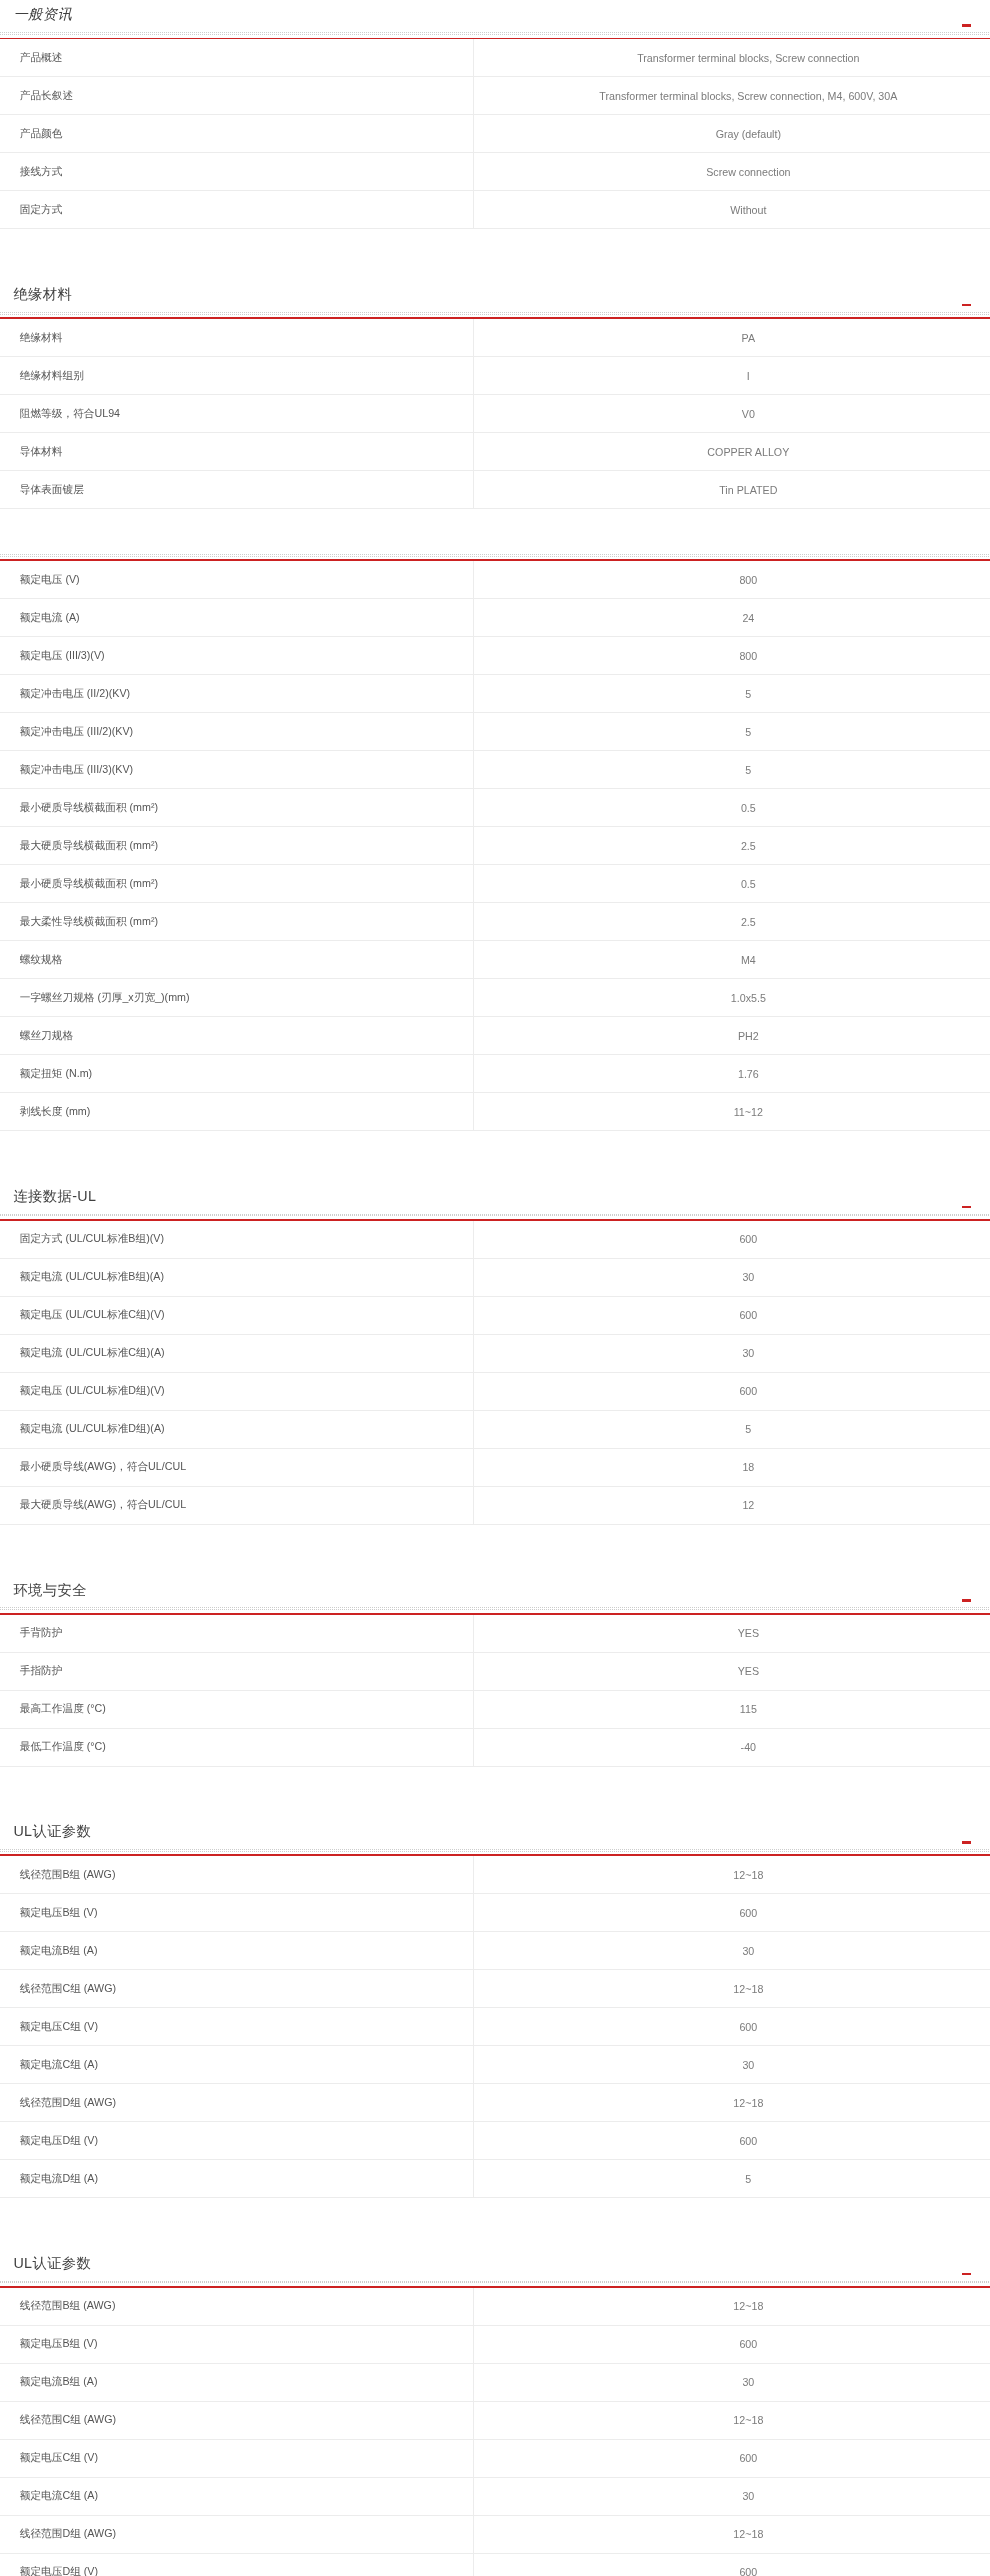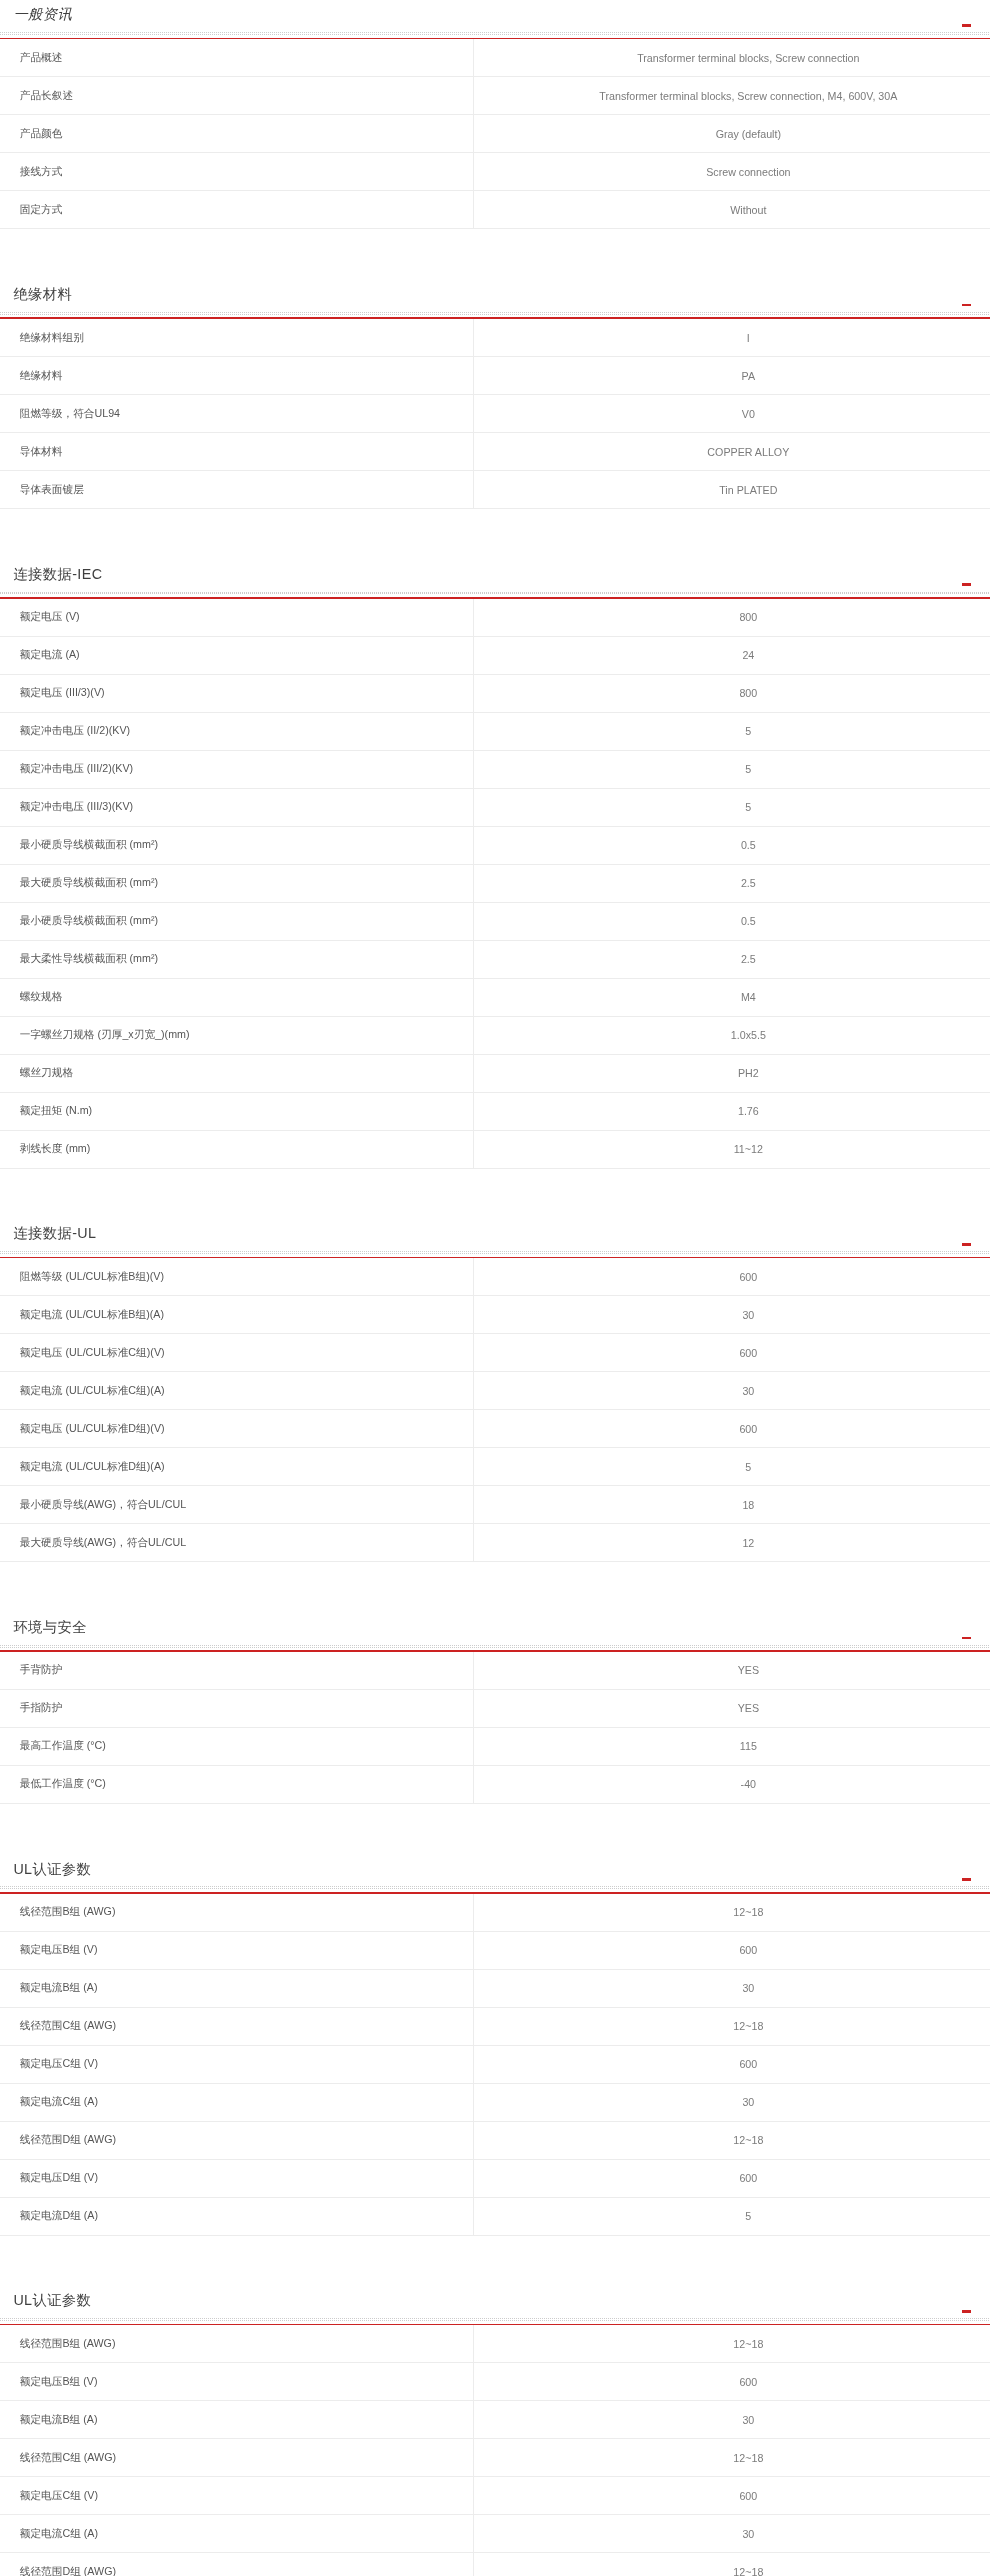--- a/index.html
+++ b/index.html
@@ -120,51 +120,47 @@
 
   <section class="spec-section">
     <div class="sec-header">
       <h2 class="sec-title">绝缘材料</h2>
       <div class="minus-icon" title=""></div>
     </div>
     <div class="sep-dotted"></div>
     <div class="sep-red"></div>
     <div class="sec-table">
   <div class="spec-row">
+    <div class="cell-label">绝缘材料</div>
+    <div class="cell-value">PA</div>
+  </div>
+
+  <div class="spec-row">
     <div class="cell-label">绝缘材料组别</div>
     <div class="cell-value">I</div>
   </div>
 
   <div class="spec-row">
-    <div class="cell-label">绝缘材料</div>
-    <div class="cell-value">PA</div>
-  </div>
-
-  <div class="spec-row">
     <div class="cell-label">阻燃等级，符合UL94</div>
     <div class="cell-value">V0</div>
   </div>
 
   <div class="spec-row">
     <div class="cell-label">导体材料</div>
     <div class="cell-value">COPPER ALLOY</div>
   </div>
 
   <div class="spec-row">
     <div class="cell-label">导体表面镀层</div>
     <div class="cell-value">Tin PLATED</div>
   </div>
 </div>
   </section>
 
   <section class="spec-section">
-    <div class="sec-header">
-      <h2 class="sec-title">连接数据-IEC</h2>
-      <div class="minus-icon" title=""></div>
-    </div>
     <div class="sep-dotted"></div>
     <div class="sep-red"></div>
     <div class="sec-table">
   <div class="spec-row">
     <div class="cell-label">额定电压 (V)</div>
     <div class="cell-value">800</div>
   </div>
 
   <div class="spec-row">
     <div class="cell-label">额定电流 (A)</div>
@@ -240,21 +236,21 @@
 
   <section class="spec-section">
     <div class="sec-header">
       <h2 class="sec-title">连接数据-UL</h2>
       <div class="minus-icon" title=""></div>
     </div>
     <div class="sep-dotted"></div>
     <div class="sep-red"></div>
     <div class="sec-table">
   <div class="spec-row">
-    <div class="cell-label">阻燃等级 (UL/CUL标准B组)(V)</div>
+    <div class="cell-label">固定方式 (UL/CUL标准B组)(V)</div>
     <div class="cell-value">600</div>
   </div>
 
   <div class="spec-row">
     <div class="cell-label">额定电流 (UL/CUL标准B组)(A)</div>
     <div class="cell-value">30</div>
   </div>
 
   <div class="spec-row">
     <div class="cell-label">额定电压 (UL/CUL标准C组)(V)</div>

